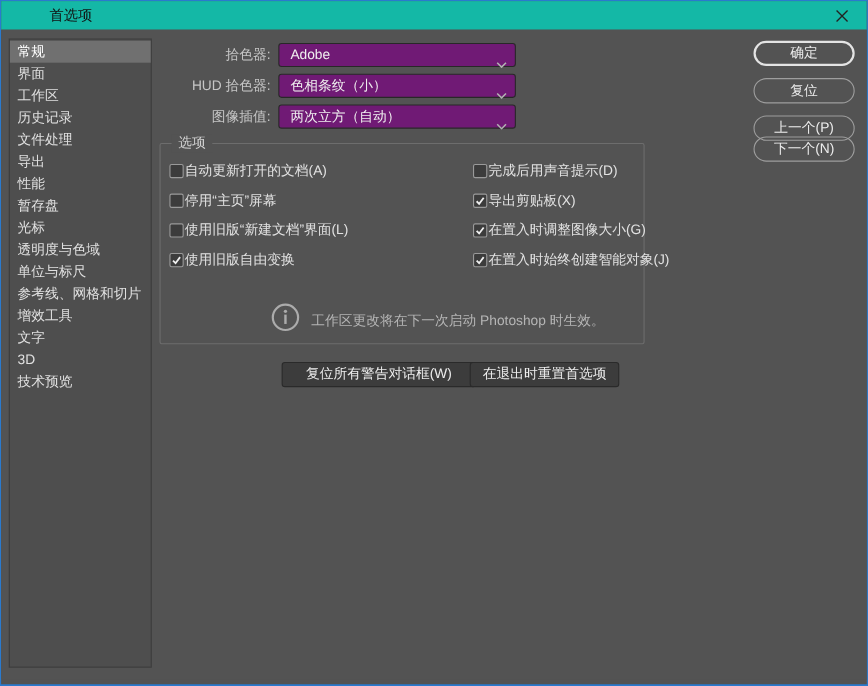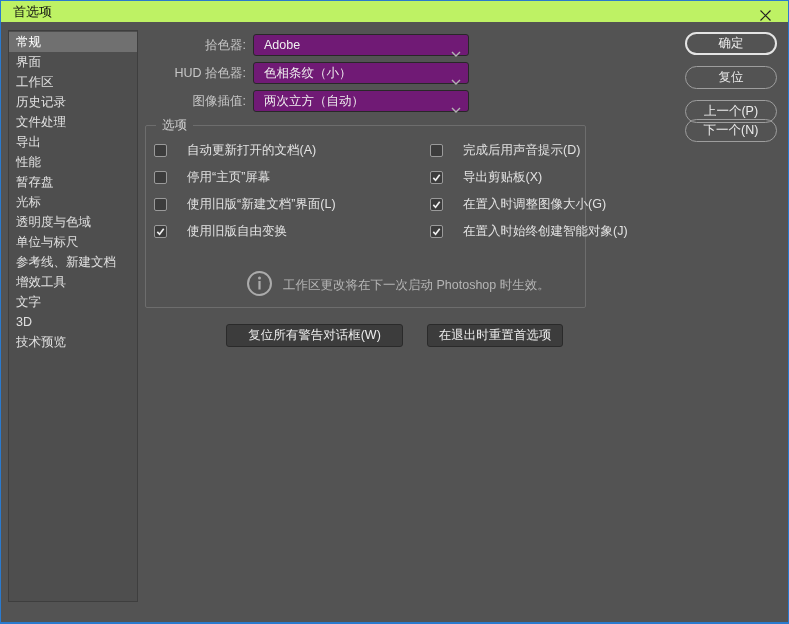--- a/index.html
+++ b/index.html
@@ -5,22 +5,22 @@
   * { margin:0; padding:0; box-sizing:border-box; }
   html,body { width:789px; height:624px; }
   body { font-family:"Liberation Sans","DejaVu Sans",sans-serif; }
 
   .window{
     position:relative; width:789px; height:624px;
     border:1px solid #2a7ace; border-bottom-width:2px;
     background:#535353; overflow:hidden;
   }
   .titlebar{
-    height:21px; background:#bef264; color:#000;
-    display:flex; align-items:center; position:relative;
+    height:26px; background:#14b8a6; color:#000;
+    display:flex; align-items:center; position:relative;padding-left:32px;
   }
   .titlebar .title{ font-size:13px; padding-left:12px; color:#111; }
   .close-btn{
     position:absolute; right:0; top:0; width:46px; height:31px;
     display:flex; align-items:center; justify-content:center; cursor:default;
   }
   .body{ position:relative; width:100%; height:591px; background:#535353; }
 
   
   .sidebar{
@@ -69,33 +69,33 @@
   .cb-col.left{ left:8px; }
   .cb-col.right{ left:284px; }
   .cb-row{ display:flex; align-items:center; height:18px; margin-bottom:9px; }
   .checkbox{
     width:13px; height:13px; border:1px solid #9a9a9a; border-radius:2px;
     background:#3c3c3c; flex:0 0 13px; display:flex; align-items:center;
     justify-content:center;
   }
   .checkbox svg{ display:none; }
   .checkbox.checked svg{ display:block; }
-  .cb-label{ font-size:12.5px; color:#e2e2e2; margin-left:20px; white-space:nowrap;text-align:right; }
+  .cb-label{ font-size:12.5px; color:#e2e2e2; margin-left:1px; white-space:nowrap;text-align:right; }
 
   .info-row{ position:absolute; left:100px; top:144px; display:flex; align-items:center; }
   .info-text{ font-size:12.5px; color:#b5b5b5; margin-left:10px; white-space:nowrap; }
 
   
   .dark-btn{
     position:absolute; top:302px; height:23px;
     background:#3c3c3c; border:1px solid #2a2a2a; border-radius:3px;
     color:#ededed; font-size:12.5px; text-align:center; line-height:21px;
     white-space:nowrap;
   }
-  .dark-btn.b1{ left:225px; width:177px; }
+  .dark-btn.b1{ left:255px; width:177px; }
   .dark-btn.b2{ left:426px; width:136px; }
 </style>
 </head>
 <body>
 
 <div class="window">
 
   <div class="titlebar">
     <span class="title">首选项</span>
     <div class="close-btn">
@@ -114,21 +114,21 @@
       <div class="side-item">界面</div>
       <div class="side-item">工作区</div>
       <div class="side-item">历史记录</div>
       <div class="side-item">文件处理</div>
       <div class="side-item">导出</div>
       <div class="side-item">性能</div>
       <div class="side-item">暂存盘</div>
       <div class="side-item">光标</div>
       <div class="side-item">透明度与色域</div>
       <div class="side-item">单位与标尺</div>
-      <div class="side-item">参考线、新建文档</div>
+      <div class="side-item">参考线、网格和切片</div>
       <div class="side-item">增效工具</div>
       <div class="side-item">文字</div>
       <div class="side-item">3D</div>
       <div class="side-item">技术预览</div>
     </div>
 
     <div class="picker-row" style="top:12px">
       <div class="picker-label">拾色器:</div>
       <div class="dropdown">
         <span>Adobe</span>

